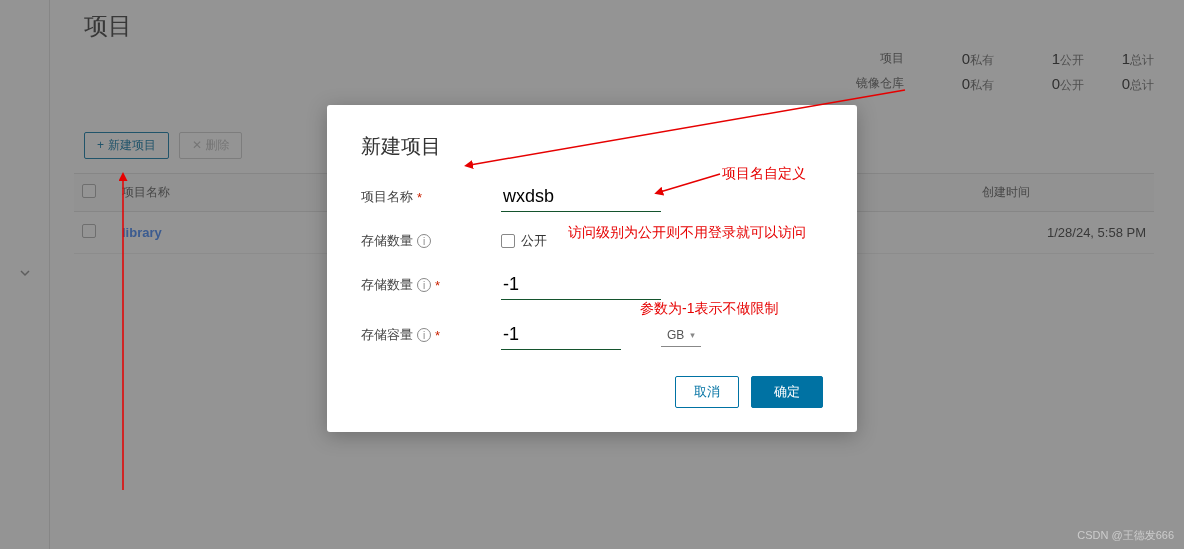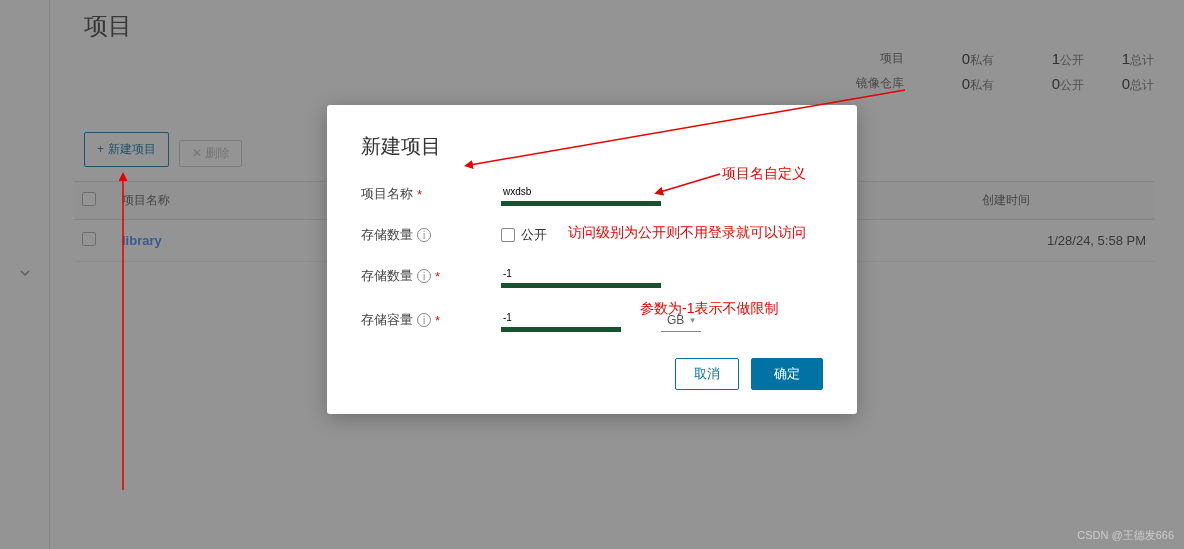--- a/index.html
+++ b/index.html
@@ -12,40 +12,40 @@
 
 h1.page-title { font-size: 24px; font-weight: 400; color: #333; margin: 10px 0 20px 10px; }
 
 .stats { position: absolute; top: 50px; right: 30px; display: grid; grid-template-columns: auto 70px 70px 50px; gap: 6px 20px; font-size: 12px; color: #666; text-align: right; }
 .stats .row-label { text-align: right; color: #555; }
 .stats b { font-size: 15px; color: #222; font-weight: 500; }
 
 .toolbar { margin: 90px 0 14px 10px; display: flex; gap: 10px; }
 .btn-new { border: 1px solid #0072a3; color: #0072a3; background: #fff; padding: 4px 12px; font-size: 12px; cursor: pointer; border-radius: 2px; }
 .btn-new .plus { margin-right: 4px; }
-.btn-disabled { border: 1px solid #ccc; color: #bbb; background: #fff; padding: 4px 12px; font-size: 12px; border-radius: 2px; margin-top: 8px; }
+.btn-disabled { border: 1px solid #ccc; color: #bbb; background: #fff; padding: 4px 12px; font-size: 12px; border-radius: 2px; }
 
 table.list { width: 100%; border-collapse: collapse; margin-left: 0; }
 table.list th { text-align: left; font-size: 12px; font-weight: 500; color: #555; border-top: 1px solid #e0e0e0; border-bottom: 1px solid #e0e0e0; padding: 10px 8px; background: #fafafa; }
 table.list td { padding: 12px 8px; border-bottom: 1px solid #eee; font-size: 13px; }
 .checkbox { width: 14px; height: 14px; border: 1px solid #aaa; display: inline-block; border-radius: 2px; background: #fff; }
 .proj-link { color: #3b82f6; font-weight: bold; }
 
 .created-col { text-align: right; }
 
 
 .overlay { position: absolute; inset: 0; background: rgba(60,60,60,0.55); display: flex; align-items: flex-start; justify-content: center; padding-top: 105px; }
 
 .modal { width: 530px; background: #fff; border-radius: 3px; padding: 28px 34px 24px 34px; position: relative; box-shadow: 0 4px 20px rgba(0,0,0,0.25); }
 .modal h2 { font-size: 20px; font-weight: 400; color: #333; margin-bottom: 22px; }
 .form-row { display: flex; align-items: center; margin-bottom: 20px; }
 .form-row label { width: 140px; font-size: 13px; color: #444; display: flex; align-items: center; gap: 4px; }
 .req { color: #c92100; }
 .info { display: inline-flex; width: 14px; height: 14px; border: 1px solid #888; border-radius: 50%; align-items: center; justify-content: center; font-size: 10px; color: #888; font-style: normal; }
-.text-input { border: none; border-bottom: 5px solid #14532d; padding: 4px 2px; font-size: 10px; width: 160px; outline: none; background: transparent; }
+.text-input { border: none; border-bottom: 1px solid #14532d; padding: 4px 2px; font-size: 18px; width: 160px; outline: none; background: transparent; }
 .text-input.small { width: 120px; }
 .cb { width: 14px; height: 14px; border: 1px solid #888; border-radius: 2px; display: inline-block; margin-right: 6px; }
 .cb-label { font-size: 13px; color: #333; }
 .unit-select { margin-left: 40px; border: none; border-bottom: 1px solid #888; padding: 4px 6px; font-size: 12px; color: #555; display: flex; align-items: center; gap: 6px; }
 .unit-select .chev2 { font-size: 9px; color: #888; }
 
 .modal-footer { display: flex; justify-content: flex-end; gap: 12px; margin-top: 26px; }
 .btn-cancel { border: 1px solid #0072a3; color: #0072a3; background: #fff; padding: 6px 18px; font-size: 13px; cursor: pointer; border-radius: 2px; }
 .btn-ok { border: 1px solid #0072a3; background: #0072a3; color: #fff; padding: 6px 22px; font-size: 13px; cursor: pointer; border-radius: 2px; }
 

